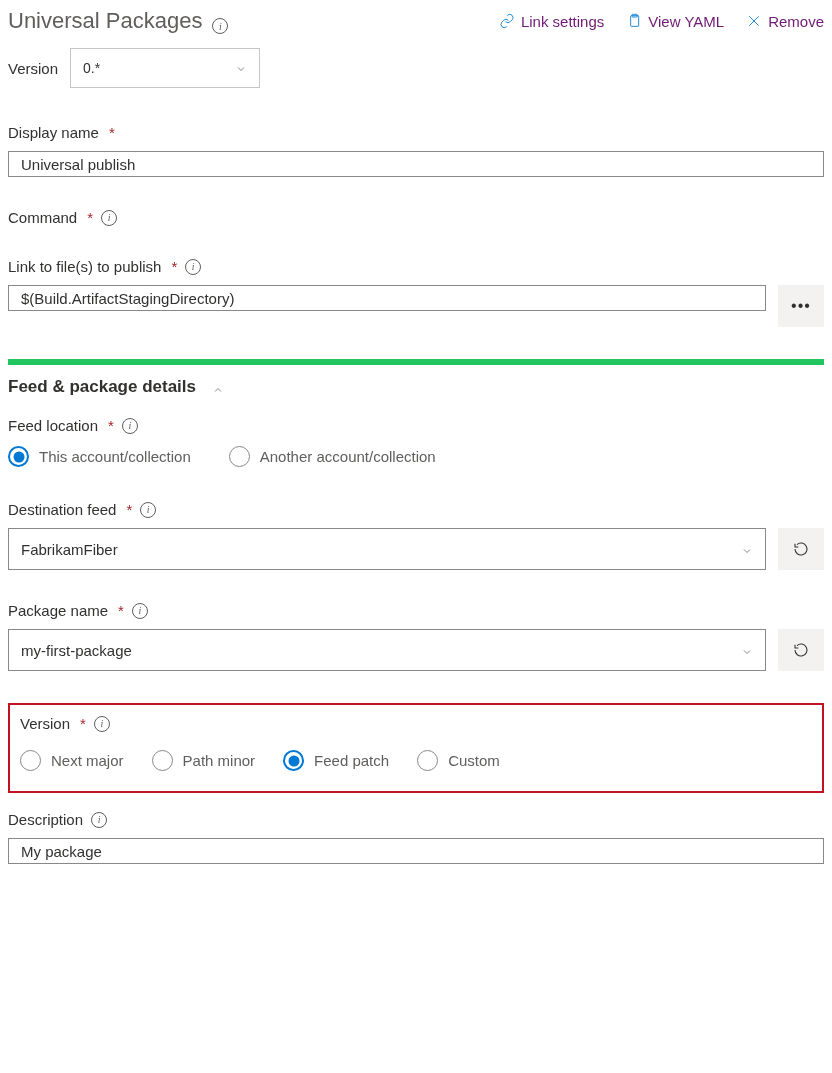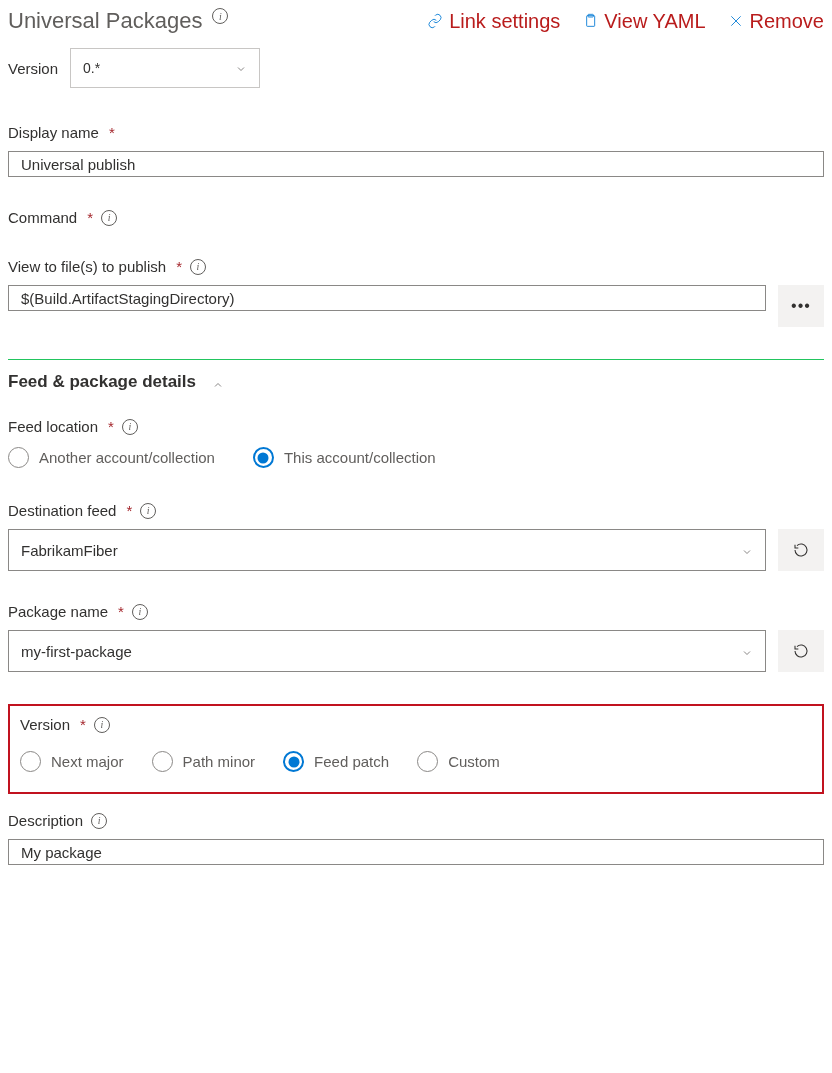--- a/index.html
+++ b/index.html
@@ -11,33 +11,33 @@
     color: #323130;
     background: #fff;
     width: 832px;
   }
   .header-row {
     display: flex;
     align-items: center;
     justify-content: space-between;
     margin-bottom: 14px;
   }
-  .title-group { display: flex; align-items: flex-start; gap: 10px; }
+  .title-group { display: flex; align-items: flex-end; gap: 10px; }
   .page-title { font-size: 22px; color: #605e5c; font-weight: 400; }
   .info-icon {
     width: 16px; height: 16px; display: inline-flex;
     align-items: center; justify-content: center;
     border: 1px solid #605e5c; border-radius: 50%;
     font-size: 10px; font-style: italic; font-family: Georgia, serif;
     color: #605e5c; cursor: default;
   }
   .actions { display: flex; gap: 22px; }
   .action-link {
     display: inline-flex; align-items: center; gap: 6px;
-    color: #b91c1c; font-size: 20px; cursor: pointer;
+    color: #701a75; font-size: 15px; cursor: pointer;
   }
   .action-link svg { width: 16px; height: 16px; fill: none; stroke: #0078d4; stroke-width: 1.3; }
   .version-top-row {
     display: flex; align-items: center; gap: 12px; margin-bottom: 36px;
   }
   .version-top-label { font-size: 15px; color: #323130; }
   .version-select {
     display: flex; align-items: center; justify-content: space-between;
     border: 1px solid #c8c6c4; height: 40px; width: 190px; padding: 0 12px;
     cursor: pointer; color: #323130;
@@ -61,23 +61,23 @@
   }
   .row-with-btn { display:flex; gap:12px; align-items:stretch; }
   .row-with-btn .text-input, .row-with-btn .select-input { flex:1; }
   .side-btn {
     width: 46px; height:42px; background:#f3f2f1;
     display:flex; align-items:center; justify-content:center;
     cursor:pointer; color:#323130;
   }
   .section-header {
     display:flex; align-items:center; gap:16px;
-    border-top:1px solid #22c55e; padding-top:12px;
+    border-top:6px solid #22c55e; padding-top:12px;
     font-size:17px; font-weight:600; color:#323130;
-    margin-top: 10px; margin-bottom: 26px;
+    margin-top: 10px; margin-bottom: 20px;
   }
   .radio-row { display:flex; gap:38px; align-items:center; padding:2px 0; }
   .radio-row.compact { gap: 28px; padding:4px 0; }
   .radio-opt { display:inline-flex; align-items:center; gap:10px; cursor:pointer; }
   .radio {
     width:21px; height:21px; border-radius:50%;
     border:1px solid #8a8886; position:relative; flex:none;
   }
   .radio.checked { border:2px solid #0078d4; }
   .radio.checked::after {
@@ -146,21 +146,21 @@
 <div class="field">
   <div class="field-label-row">
     <span>Command</span>
       <span class="req">*</span>
     <span class="info-icon">i</span>
   </div>
 </div>
 
 <div class="field">
   <div class="field-label-row">
-    <span>View to file(s) to publish</span>
+    <span>Link to file(s) to publish</span>
       <span class="req">*</span>
     <span class="info-icon">i</span>
   </div>
   <div class="row-with-btn">
     <input class="text-input" value="$(Build.ArtifactStagingDirectory)" style="">
     <div class="side-btn">
         <span class="ellipsis">•••</span>
       </div>
   </div>
 </div>
@@ -173,26 +173,26 @@
 </div>
 
 <div class="field">
   <div class="field-label-row">
     <span>Feed location</span>
       <span class="req">*</span>
     <span class="info-icon">i</span>
   </div>
   <div class="radio-row">
     <span class="radio-opt">
-      <span class="radio"></span>
-      <span class="radio-label">Another account/collection</span>
-    </span>
-    <span class="radio-opt">
       <span class="radio checked"></span>
       <span class="radio-label">This account/collection</span>
+    </span>
+    <span class="radio-opt">
+      <span class="radio"></span>
+      <span class="radio-label">Another account/collection</span>
     </span>
   </div>
 </div>
 
 <div class="field">
   <div class="field-label-row">
     <span>Destination feed</span>
       <span class="req">*</span>
     <span class="info-icon">i</span>
   </div>

